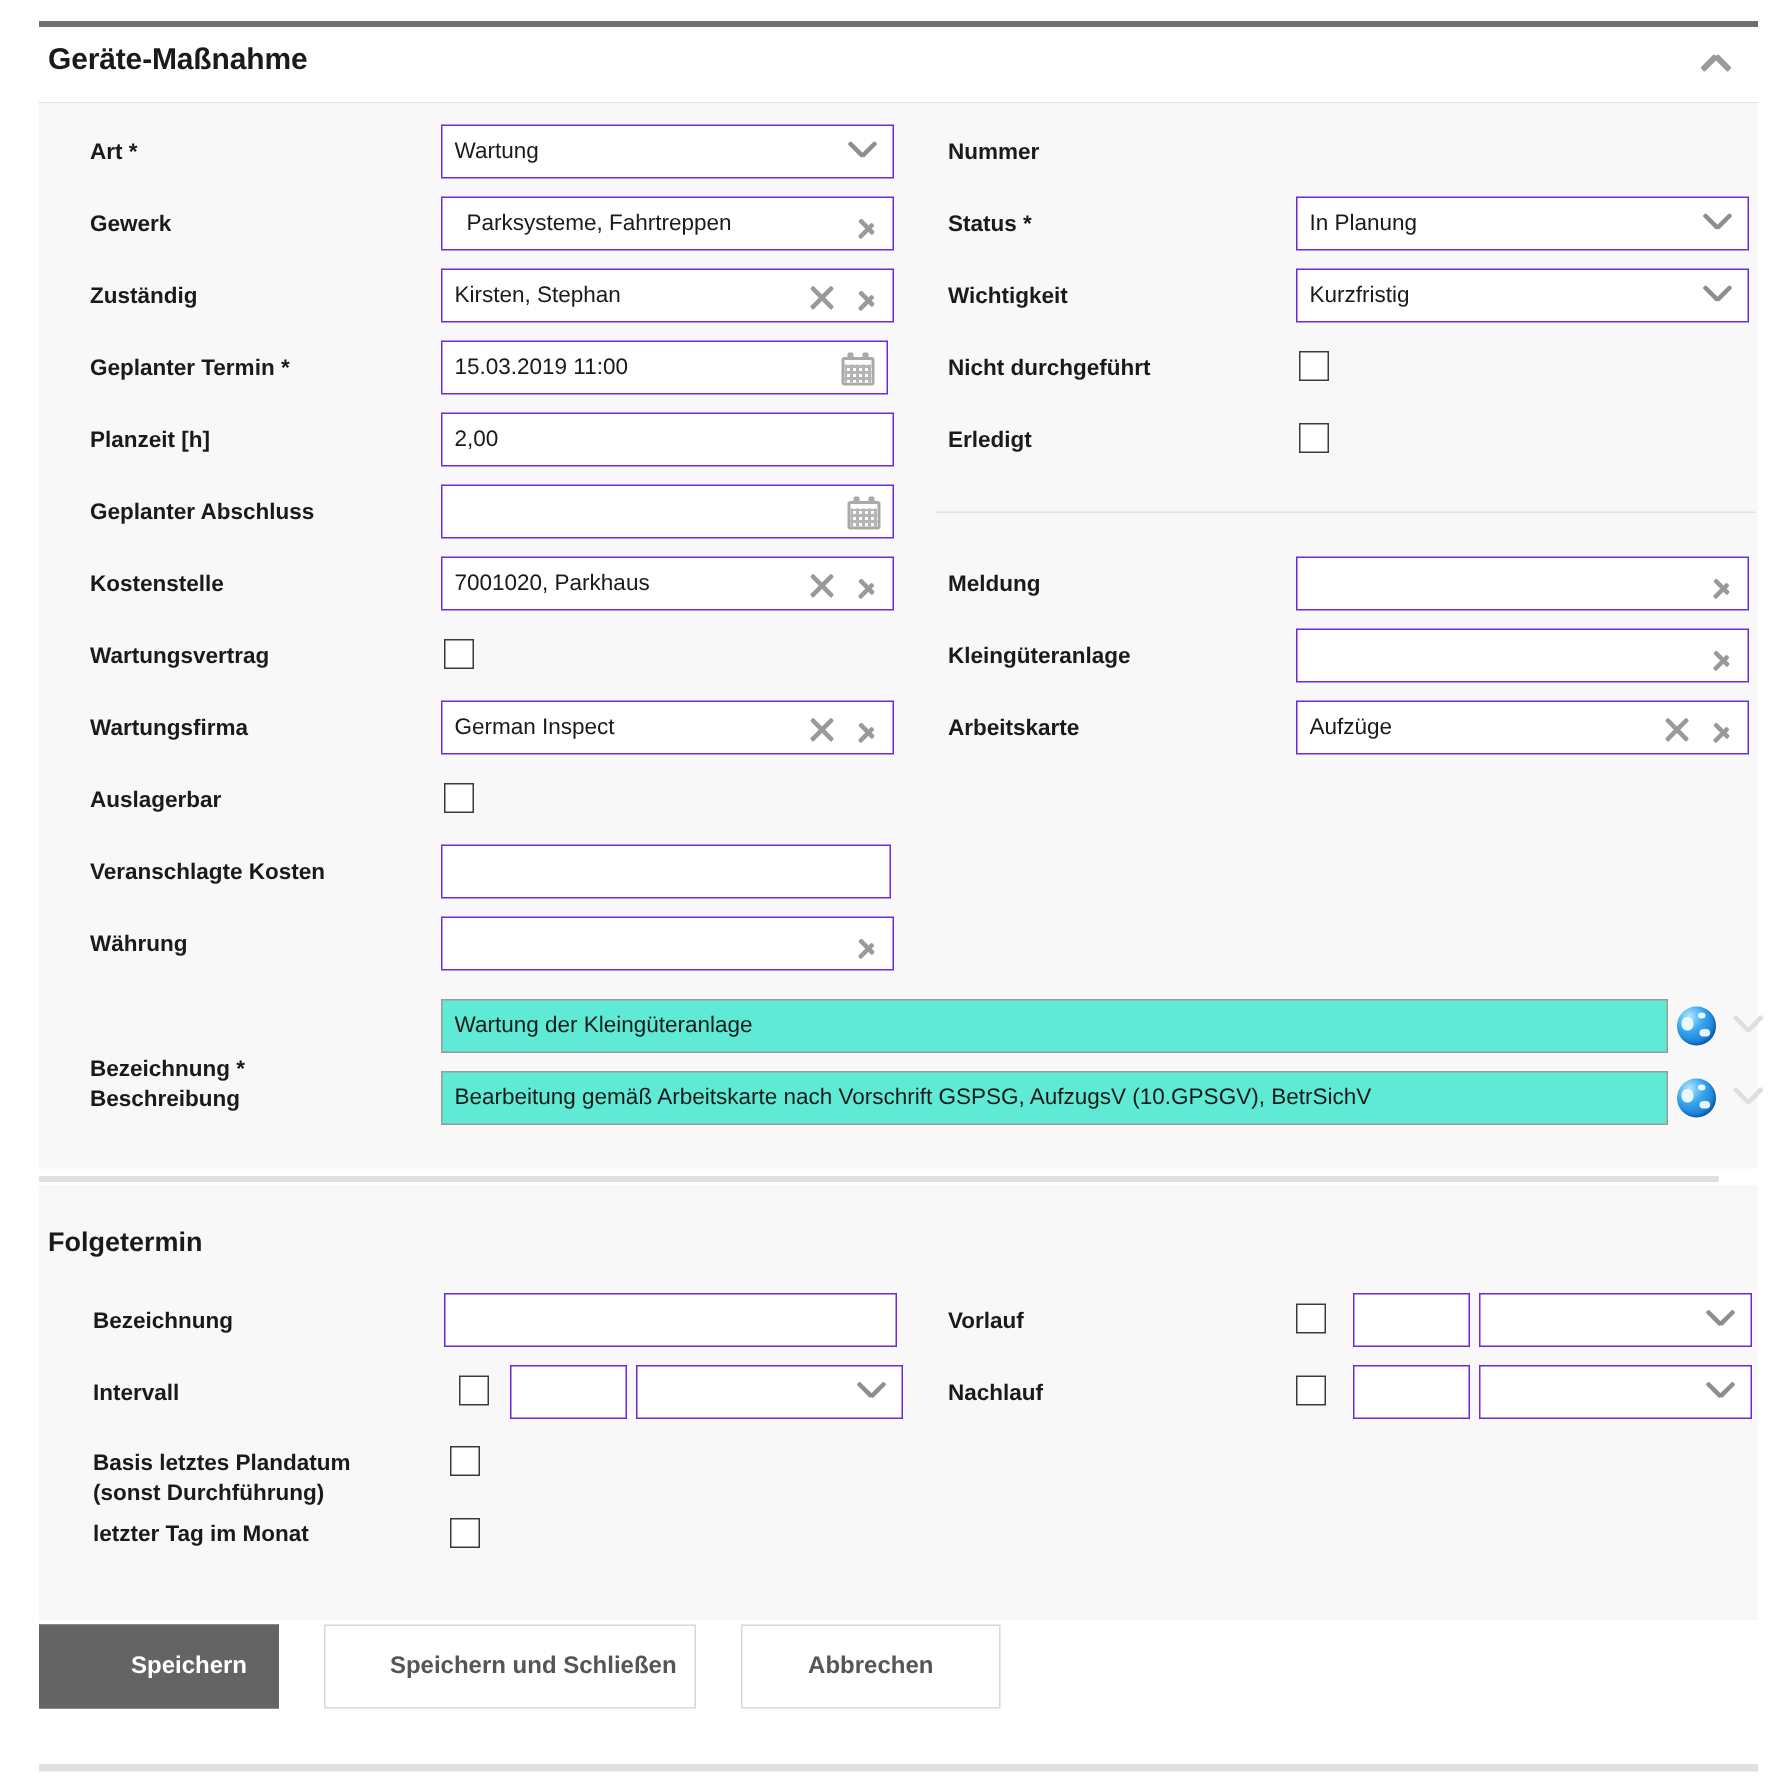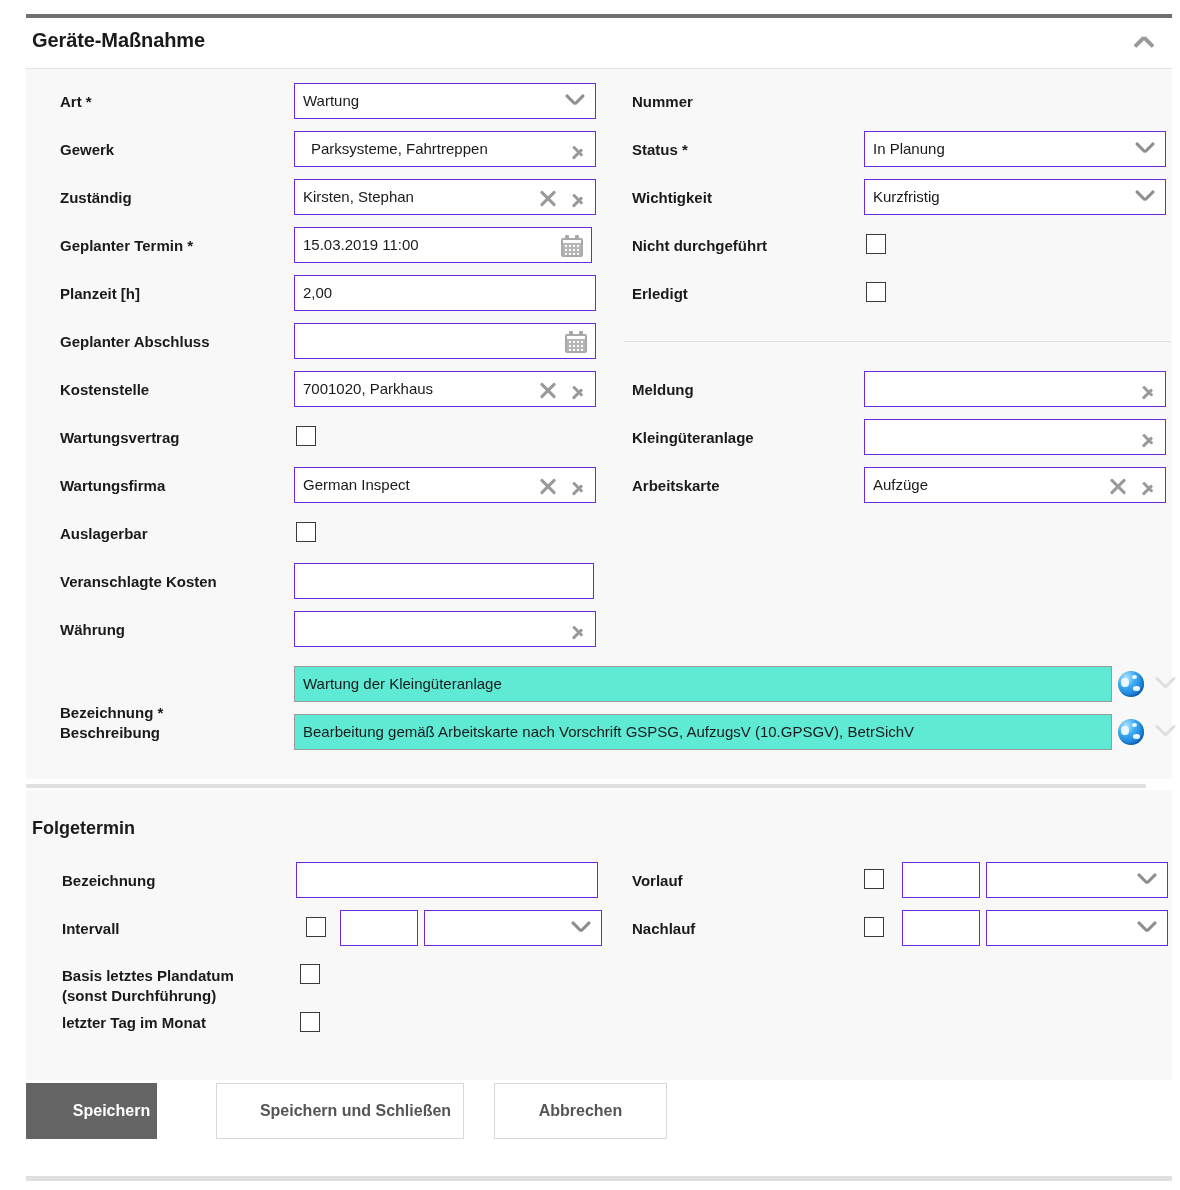--- a/index.html
+++ b/index.html
@@ -602,20 +602,20 @@
     </div>
 
     <div class="row" style="top:222px; left:0; height:40px;">
       <span class="lbl" style="left:36px; top:2px;">letzter Tag im Monat</span>
       <span class="cbx" style="left:274px; top:0;"></span>
     </div>
 
   </div>
 
   <div class="btnbar">
-    <div class="btn primary" style="left:0; width:131px;padding-left:40px;">Speichern</div>
+    <div class="btn primary" style="left:0; width:160px;padding-left:40px;">Speichern</div>
     <div class="btn secondary" style="left:190px; width:248px;padding-left:31px;">Speichern und Schließen</div>
     <div class="btn secondary" style="left:468px; width:173px;">Abbrechen</div>
   </div>
 
   <div class="bottom-rule"></div>
 
 </div>
 
 </body></html>

